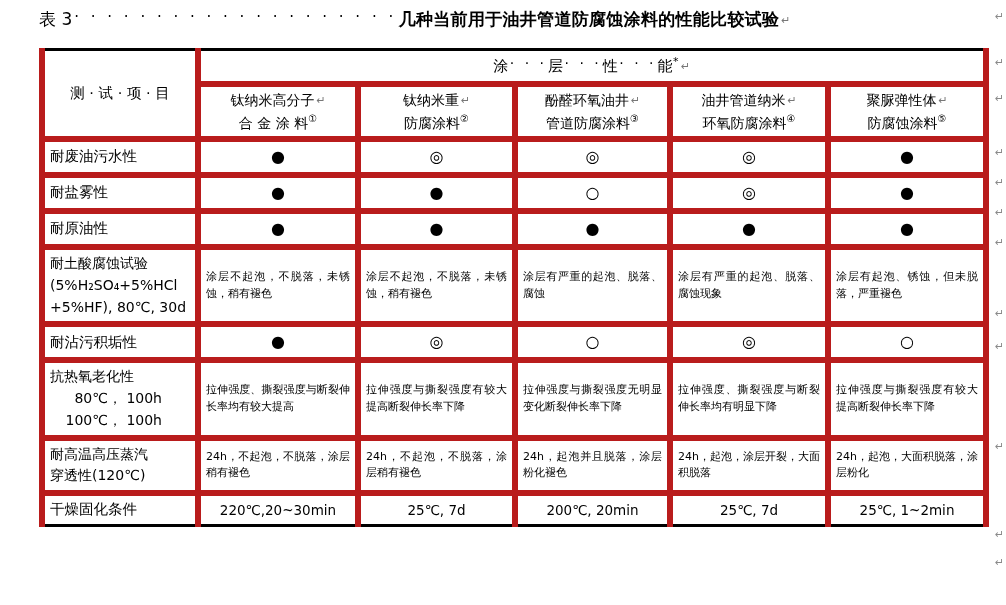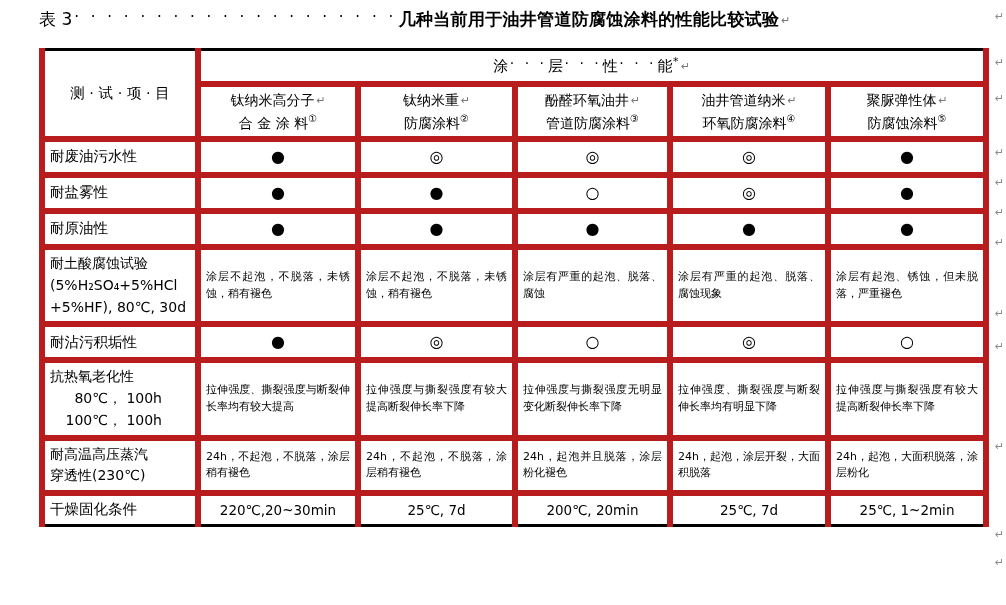--- a/index.html
+++ b/index.html
@@ -270,21 +270,21 @@
         <td class="cell-text just">拉伸强度与撕裂强度有较大提高断裂伸长率下降</td>
         <td class="cell-text just">拉伸强度与撕裂强度无明显变化断裂伸长率下降</td>
         <td class="cell-text just">拉伸强度、撕裂强度与断裂伸长率均有明显下降</td>
         <td class="cell-text just">拉伸强度与撕裂强度有较大提高断裂伸长率下降</td>
       </tr>
 
       <tr>
         <td class="item-col" style="text-align:left">
           <span class="item-multi">
             <span>耐高温高压蒸汽</span><br>
-            <span>穿透性(230℃)</span>
+            <span>穿透性(120℃)</span>
           </span>
         </td>
         <td class="cell-text just">24h，不起泡，不脱落，涂层稍有褪色</td>
         <td class="cell-text just">24h，不起泡，不脱落，涂层稍有褪色</td>
         <td class="cell-text just">24h，起泡并且脱落，涂层粉化褪色</td>
         <td class="cell-text just">24h，起泡，涂层开裂，大面积脱落</td>
         <td class="cell-text just">24h，起泡，大面积脱落，涂层粉化</td>
       </tr>
 
       <tr class="r-last">

